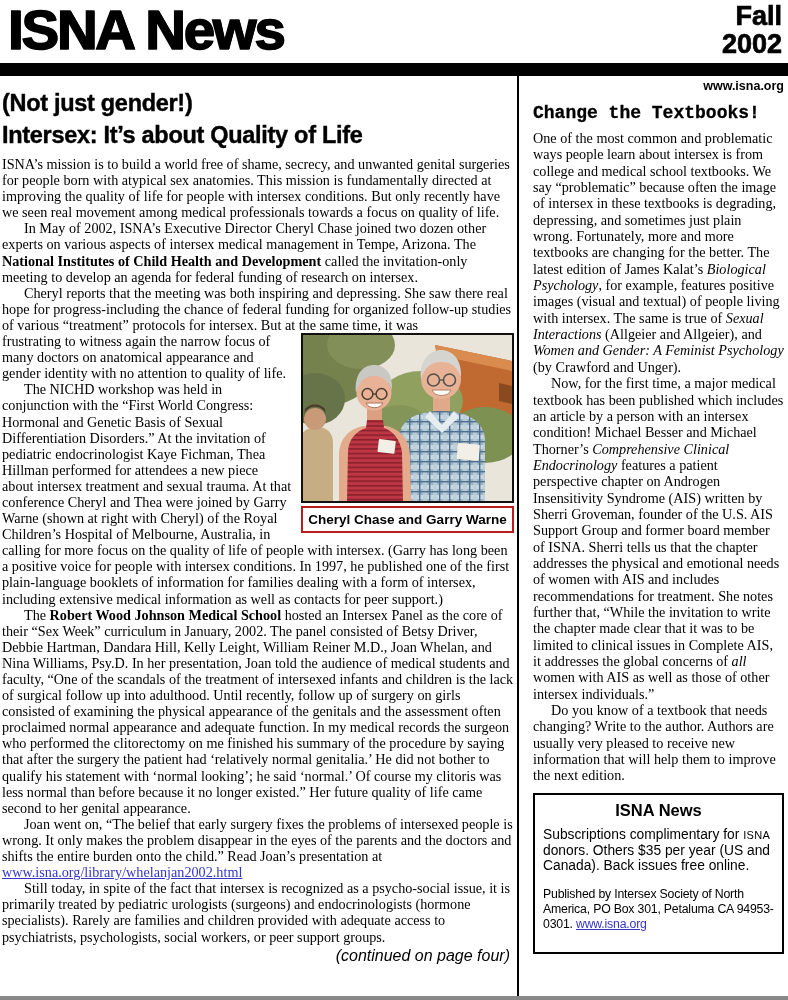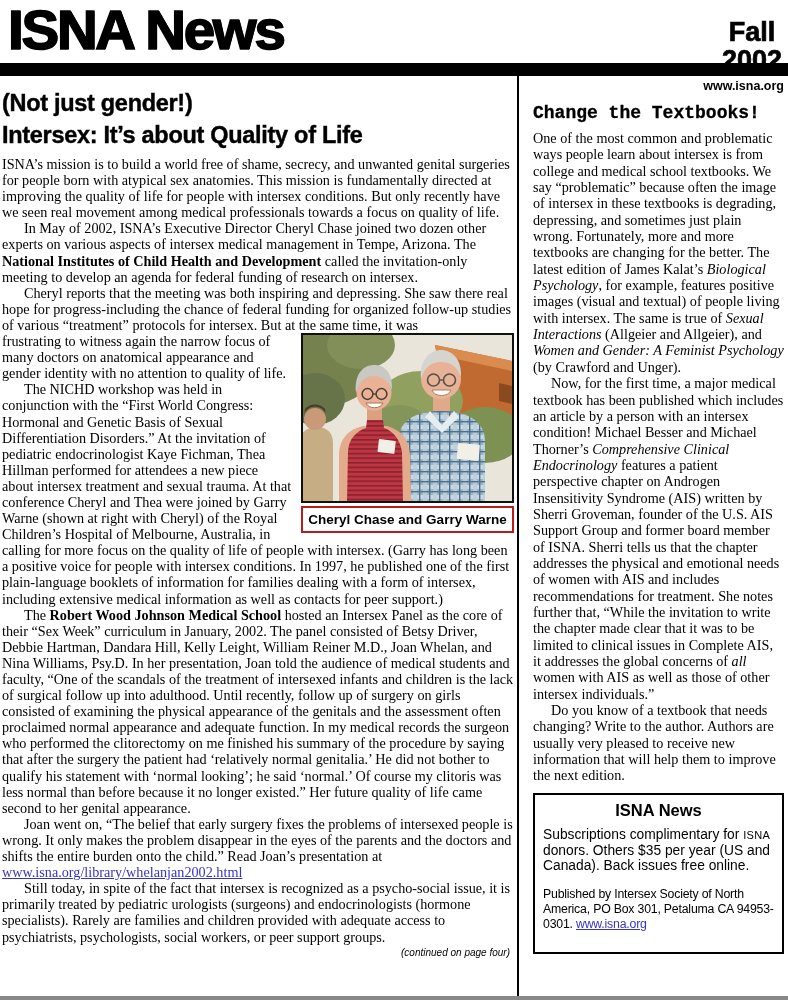--- a/index.html
+++ b/index.html
@@ -10,21 +10,21 @@
   }
   
   .masthead{display:flex;justify-content:space-between;align-items:flex-start;padding:0 6px 0 8px;height:62px;}
   .masthead-title{
     font-family:"Liberation Sans",sans-serif;font-weight:bold;
     font-size:56px;line-height:60px;letter-spacing:-2px;
     -webkit-text-stroke:1.6px #000;text-shadow:1px 0 0 #000;
   }
   .issue{
     font-family:"Liberation Sans",sans-serif;font-weight:bold;
-    font-size:27px;line-height:28px;text-align:center;padding-top:18px;
+    font-size:27px;line-height:28px;text-align:right;padding-top:2px;
     -webkit-text-stroke:0.7px #000;
   }
   .black-bar{height:13px;background:#000;margin-top:1px;}
   
   .lower{display:flex;align-items:stretch;height:920px;}
   .col-left{width:517px;padding:3px 3px 0 2px;box-sizing:border-box;}
   .divider{width:2px;background:#000;}
   .col-right{flex:1;padding:3px 4px 0 14px;box-sizing:border-box;}
   .tagline,.website{
     font-family:"Liberation Sans",sans-serif;font-weight:bold;font-size:12.5px;line-height:15px;
@@ -38,21 +38,21 @@
   }
   .headline span{display:block;}
   .para{margin:0;font-size:14.2px;line-height:16.1px;text-align:left;}
   .indent{text-indent:22px;}
   .b{font-weight:bold;}
   .i{font-style:italic;}
   .sc{font-size:0.8em;letter-spacing:0.3px;}
   .link{color:var(--link-color,#3535c4);text-decoration:underline;cursor:pointer;}
   .continued{
     text-align:right;font-family:"Liberation Sans",sans-serif;font-style:italic;
-    font-size:10px;margin-top:2px;padding-right:4px;
+    font-size:16px;margin-top:2px;padding-right:4px;
   }
   
   .photo-figure{float:right;width:213px;margin:1px 0 4px 9px;}
   .photo-frame{border:2px solid #111;height:170px;box-sizing:border-box;background:#e9e5db;}
   .photo-frame svg{display:block;width:100%;height:100%;}
   .photo-caption{
     border:2px solid #b91c1c;margin-top:3px;text-align:center;background:#fff;
     font-family:"Liberation Sans",sans-serif;font-weight:bold;font-size:13.5px;
     padding:4px 0;
   }

